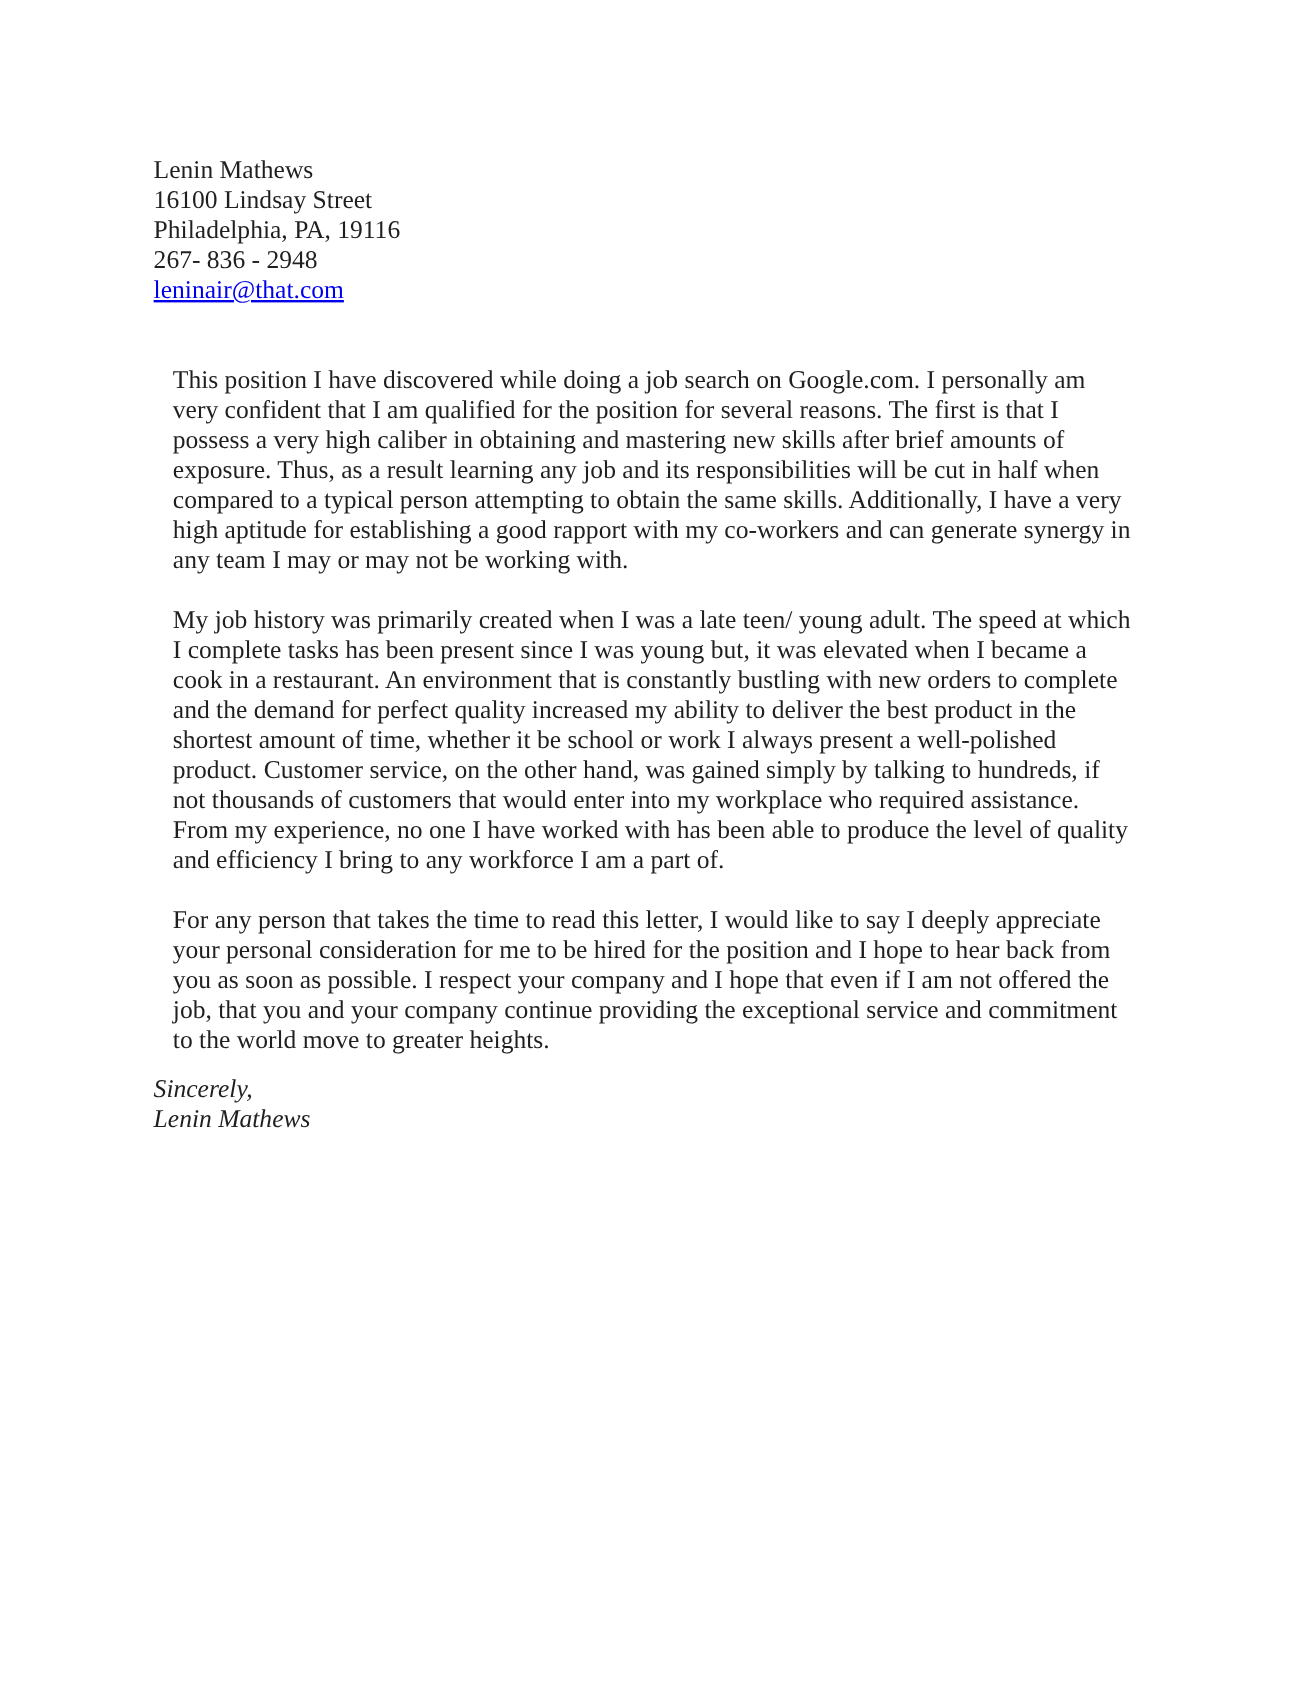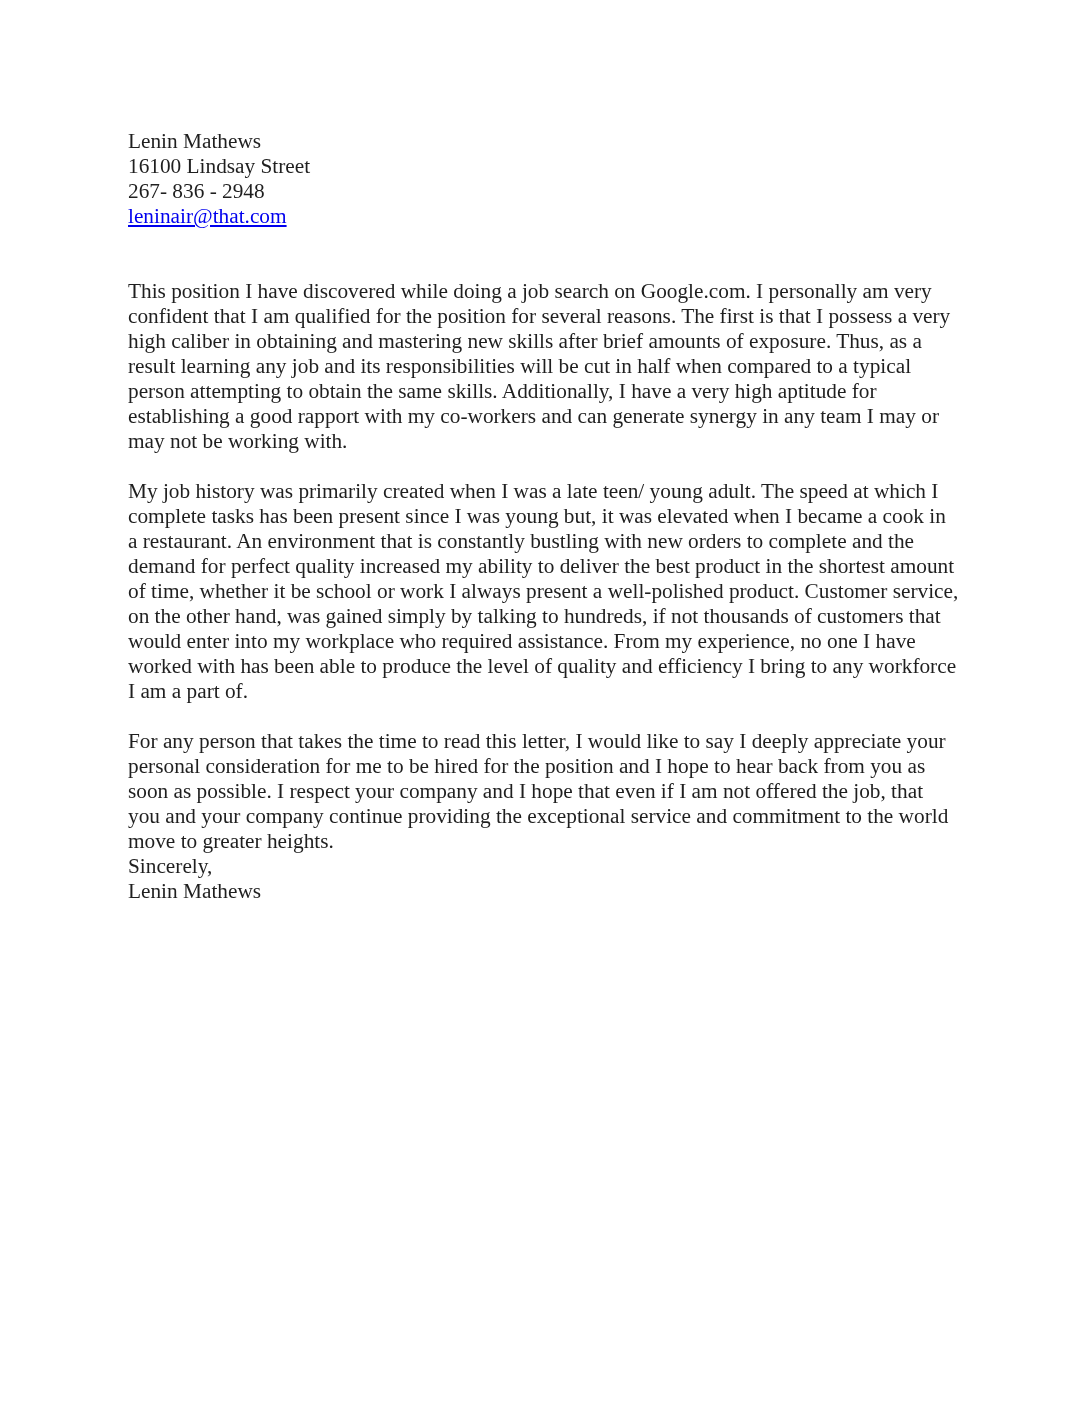--- a/index.html
+++ b/index.html
@@ -25,38 +25,40 @@
   }
   .sender-block div {
     white-space: nowrap;
   }
   .email-link {
     color: #0000EE;
     text-decoration: underline;
     cursor: pointer;
   }
   .para {
-    margin: 0;
+    margin: 16px;
     margin-top: 25px;
     text-align: left;
   }
   .para.first {
     margin-top: 50px;
   }
   .closing-block {
+    font-style: italic;
   }
 </style>
 </head>
 <body>
 
 <div class="page">
 
   <div class="sender-block">
     <div>Lenin Mathews</div>
     <div>16100 Lindsay Street</div>
+    <div>Philadelphia, PA, 19116</div>
     <div>267- 836 - 2948</div>
     <div>
       <a class="email-link">leninair@that.com</a>
     </div>
   </div>
 
   <p class="para first">This position I have discovered while doing a job search on Google.com. I personally am very confident that I am qualified for the position for several reasons. The first is that I possess a very high caliber in obtaining and mastering new skills after brief amounts of exposure. Thus, as a result learning any job and its responsibilities will be cut in half when compared to a typical person attempting to obtain the same skills. Additionally, I have a very high aptitude for establishing a good rapport with my co-workers and can generate synergy in any team I may or may not be working with.</p>
 
   <p class="para">My job history was primarily created when I was a late teen/ young adult. The speed at which I complete tasks has been present since I was young but, it was elevated when I became a cook in a restaurant. An environment that is constantly bustling with new orders to complete and the demand for perfect quality increased my ability to deliver the best product in the shortest amount of time, whether it be school or work I always present a well-polished product. Customer service, on the other hand, was gained simply by talking to hundreds, if not thousands of customers that would enter into my workplace who required assistance. From my experience, no one I have worked with has been able to produce the level of quality and efficiency I bring to any workforce I am a part of.</p>
 

